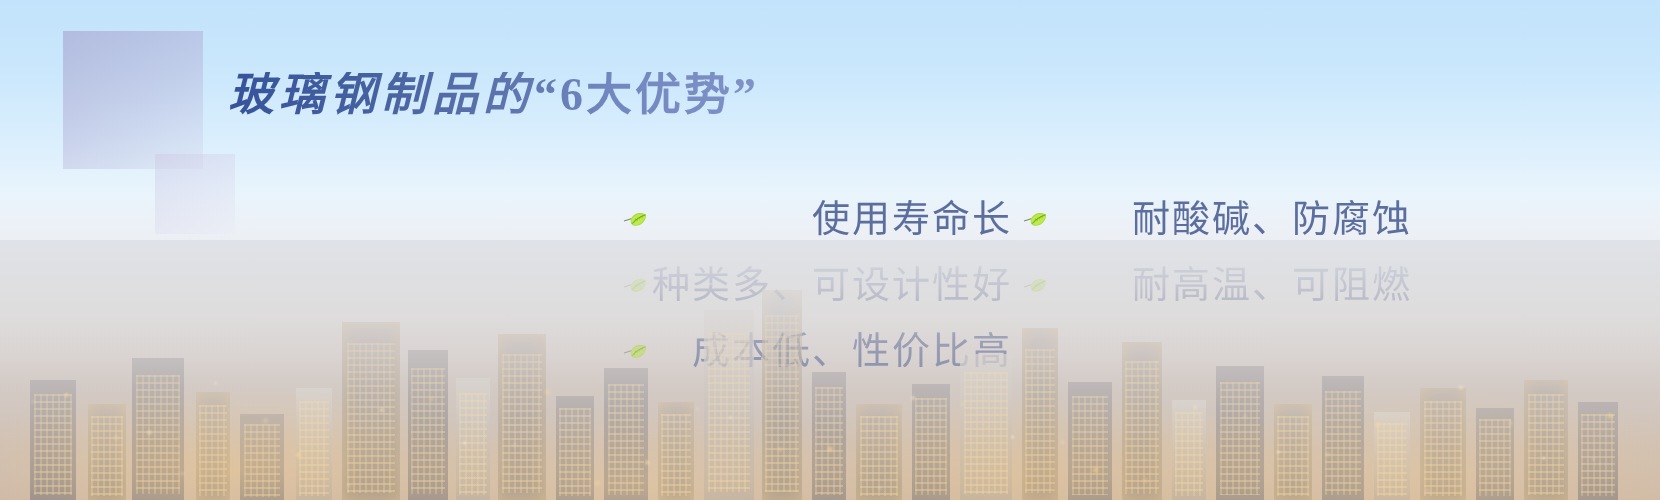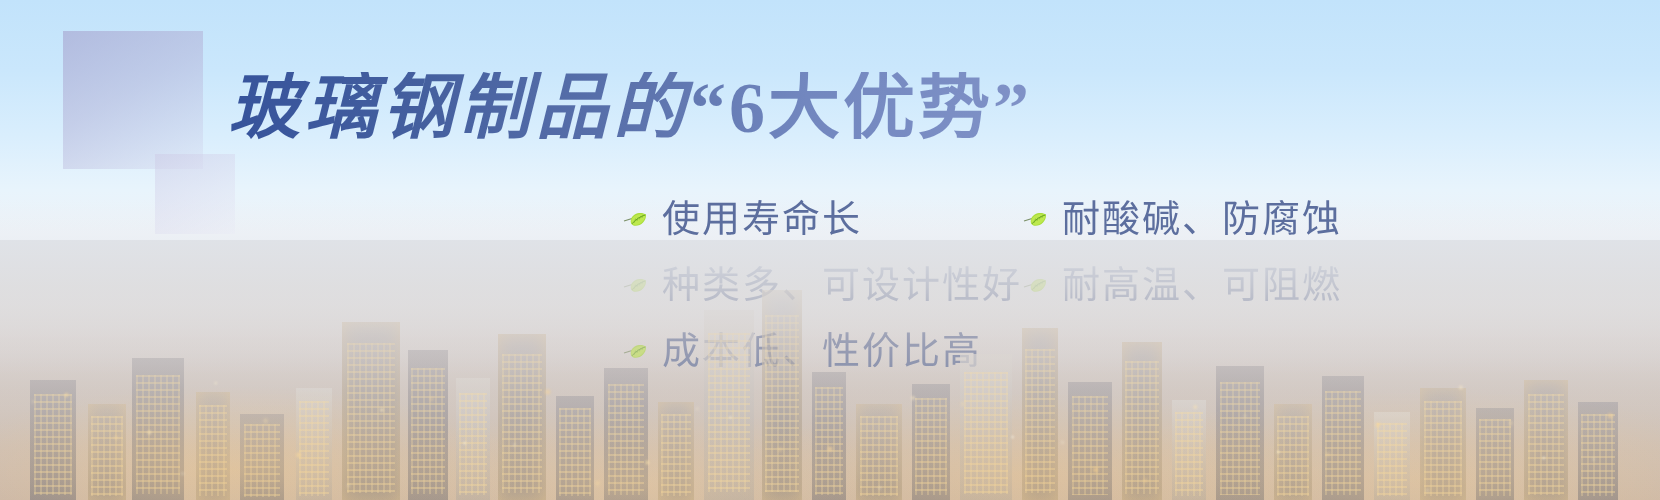--- a/index.html
+++ b/index.html
@@ -178,21 +178,21 @@
     height: 80px;
     background: linear-gradient(150deg, rgba(205,203,230,0.52) 0%, rgba(216,214,236,0.40) 50%, rgba(232,232,245,0.26) 100%);
   }
 
   
   .headline {
     position: absolute;
     left: 228px;
     top: 72px;
     font-family: "Liberation Serif", "DejaVu Serif", serif;
-    font-size: 72px;
+    font-size: 46px;
     font-weight: bold;
     font-style: italic;
     letter-spacing: 5px;
     white-space: nowrap;
     line-height: 1;
     background: linear-gradient(to right, #36539b 0%, #45609f 25%, #5b72ac 50%, #7287bf 72%, #8092c7 100%);
     -webkit-background-clip: text;
     background-clip: text;
     color: transparent;
     -webkit-text-fill-color: transparent;
@@ -211,21 +211,21 @@
     width: 820px;
     display: grid;
     grid-template-columns: 390px 390px;
     column-gap: 10px;
     row-gap: 0px;
   }
   .feature-item {
     display: flex;
     align-items: center;
     height: 66px;
-    gap: 14px;
+    justify-content: space-between;
   }
   .leaf-icon {
     flex: 0 0 auto;
     width: 26px;
     height: 18px;
     display: block;
   }
   .feature-text {
     font-family: "Liberation Sans", "DejaVu Sans", sans-serif;
     font-size: 38px;

